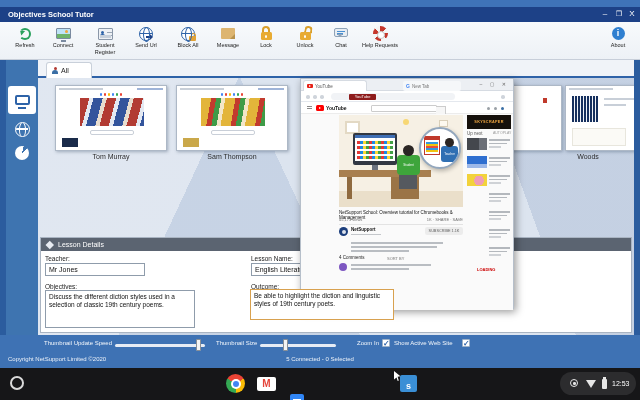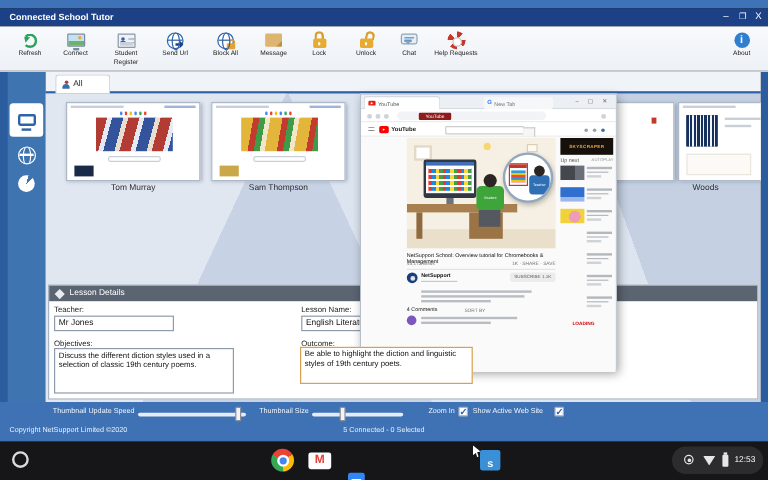--- a/index.html
+++ b/index.html
@@ -198,21 +198,21 @@
   .tr-batt:after{content:"";position:absolute;left:1.2px;top:-2px;width:2.5px;height:1.5px;background:#e6e6e6;}
   .tr-time{position:absolute;left:52px;top:8px;font-size:7px;color:#fff;}
 </style>
 </head>
 <body>
 
 <div class="screen">
 
   <div class="abs topstrip"></div>
   <div class="abs titlebar">
-    <div class="t">Connected School Tutor</div>
+    <div class="t">Objectives School Tutor</div>
     <div class="winbtn" style="right:30px;">–</div>
     <div class="winbtn" style="right:16px;font-size:7px;top:3px;">❐</div>
     <div class="winbtn" style="right:3px;">X</div>
   </div>
 
   <div class="abs toolbar">
     <div class="titem" style="left:5px;">
       <div class="ic">
           <div class="g-refresh"></div>
         </div>

